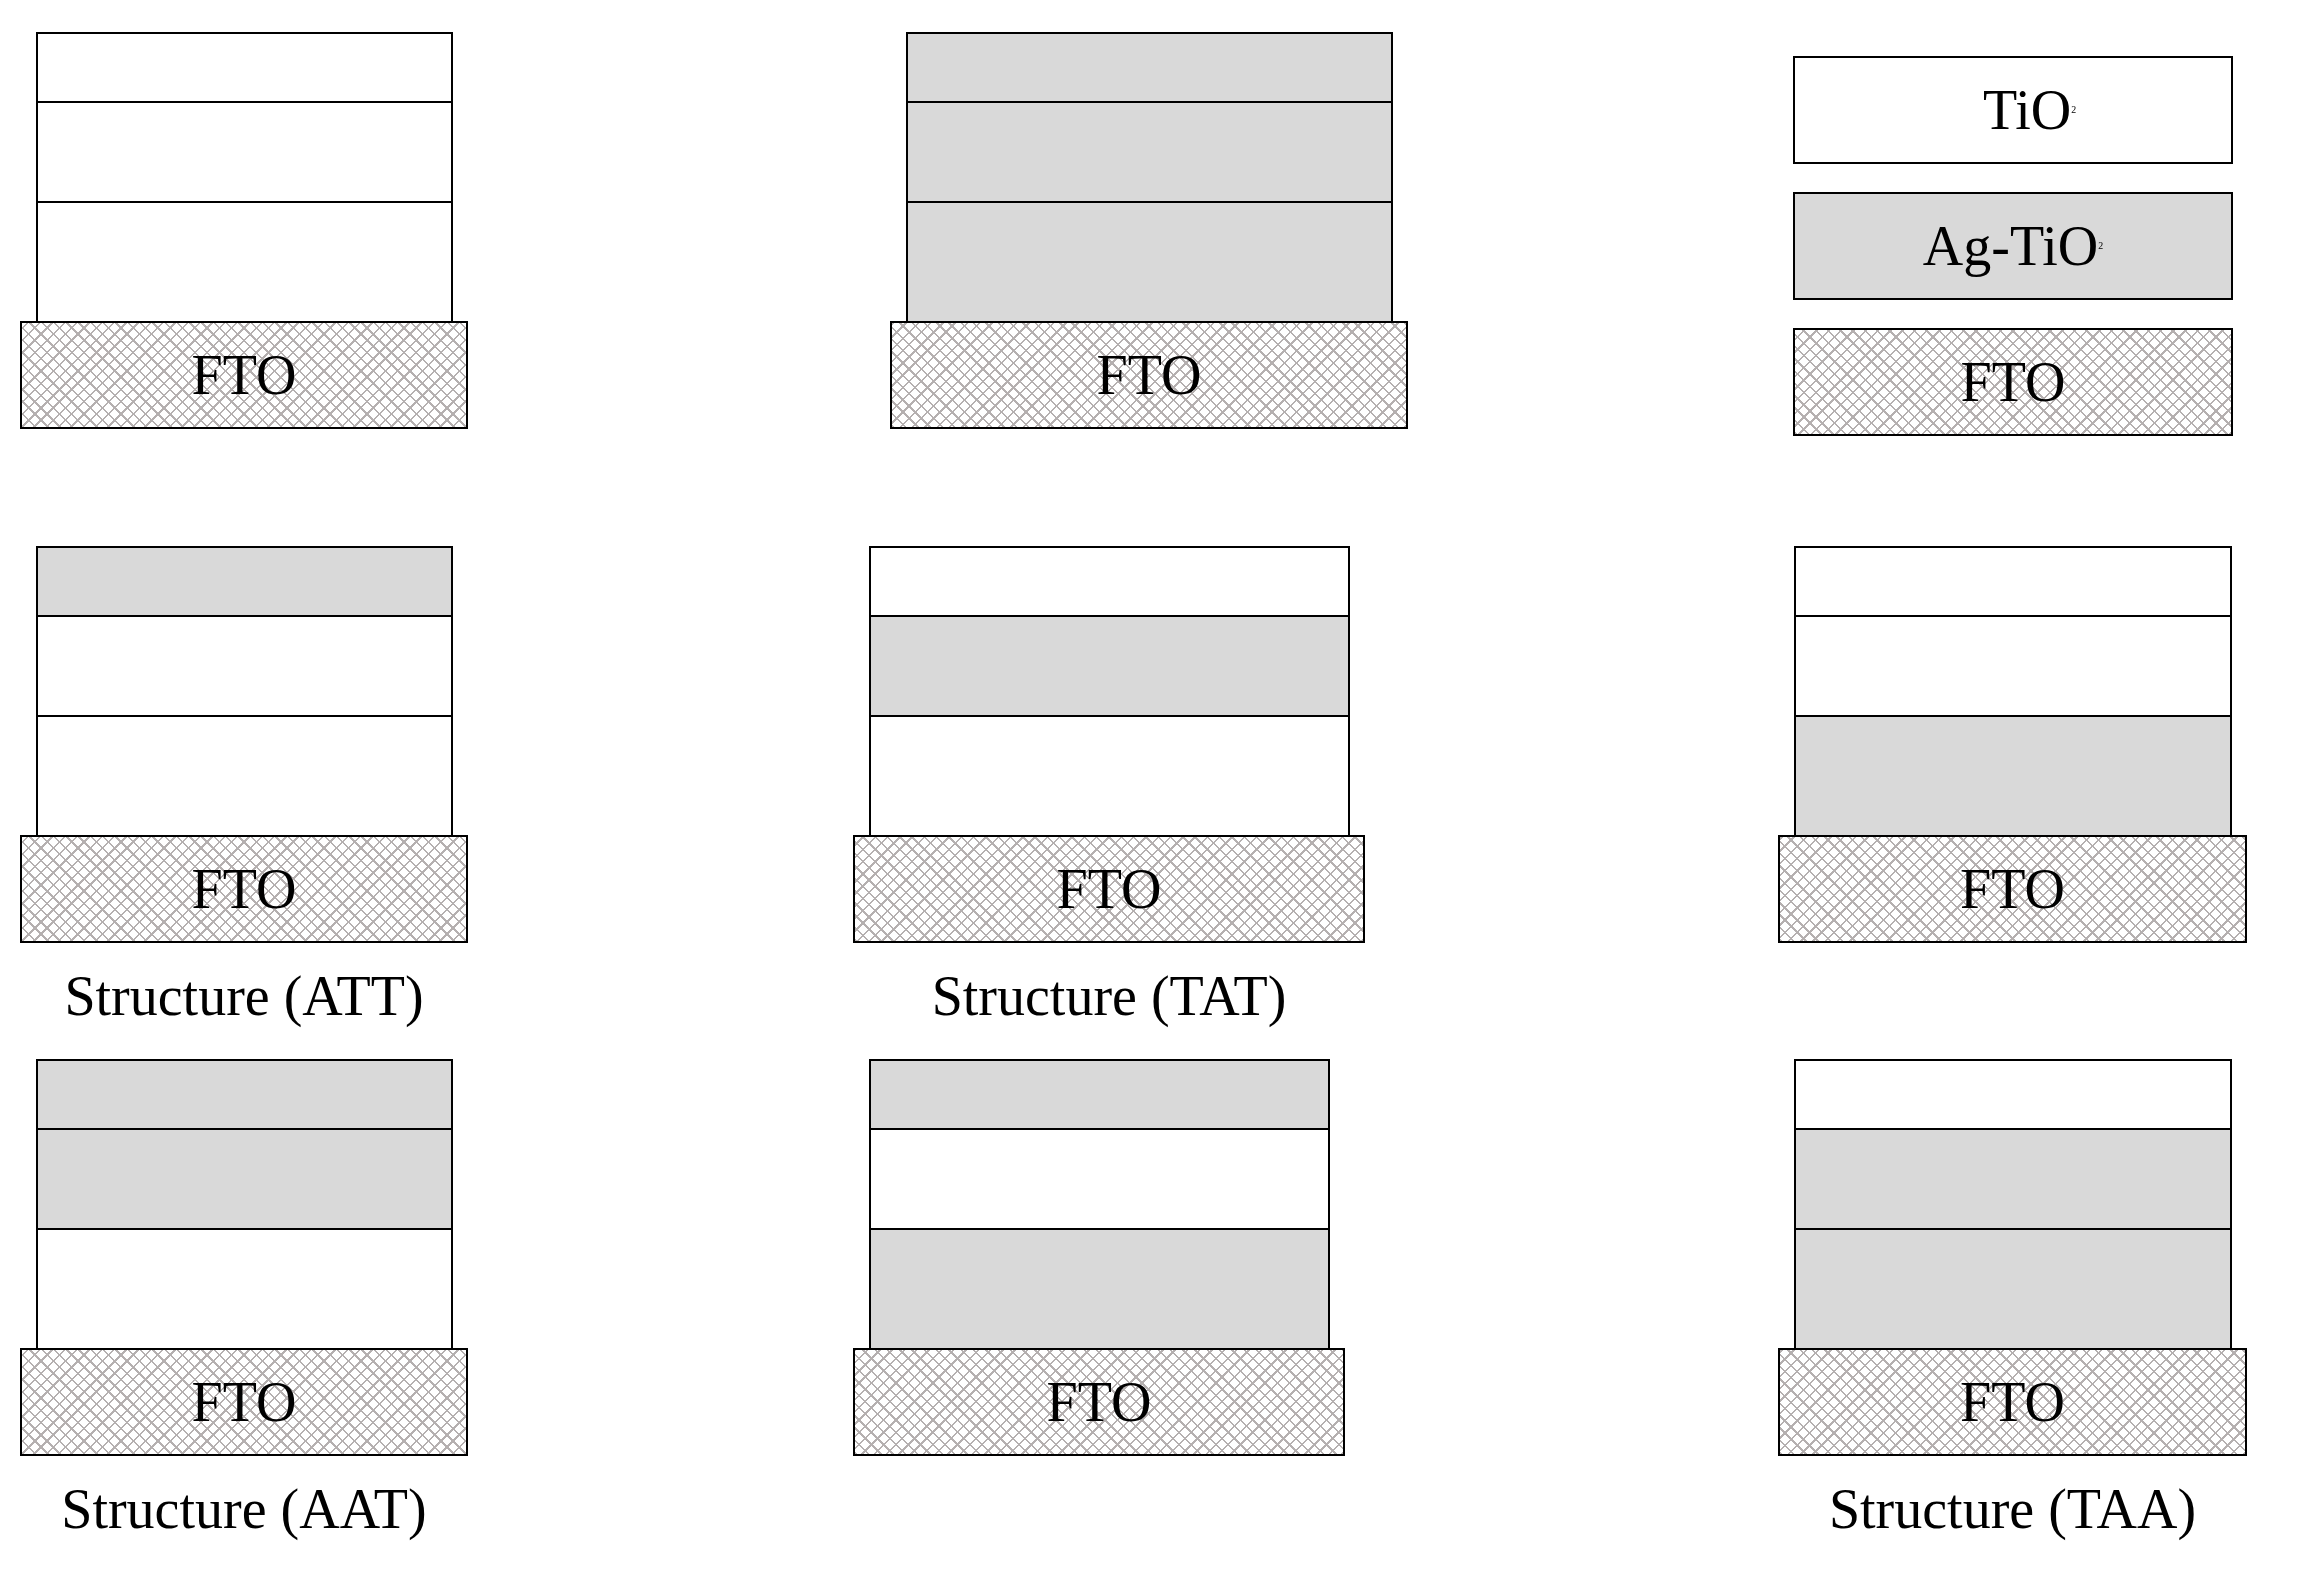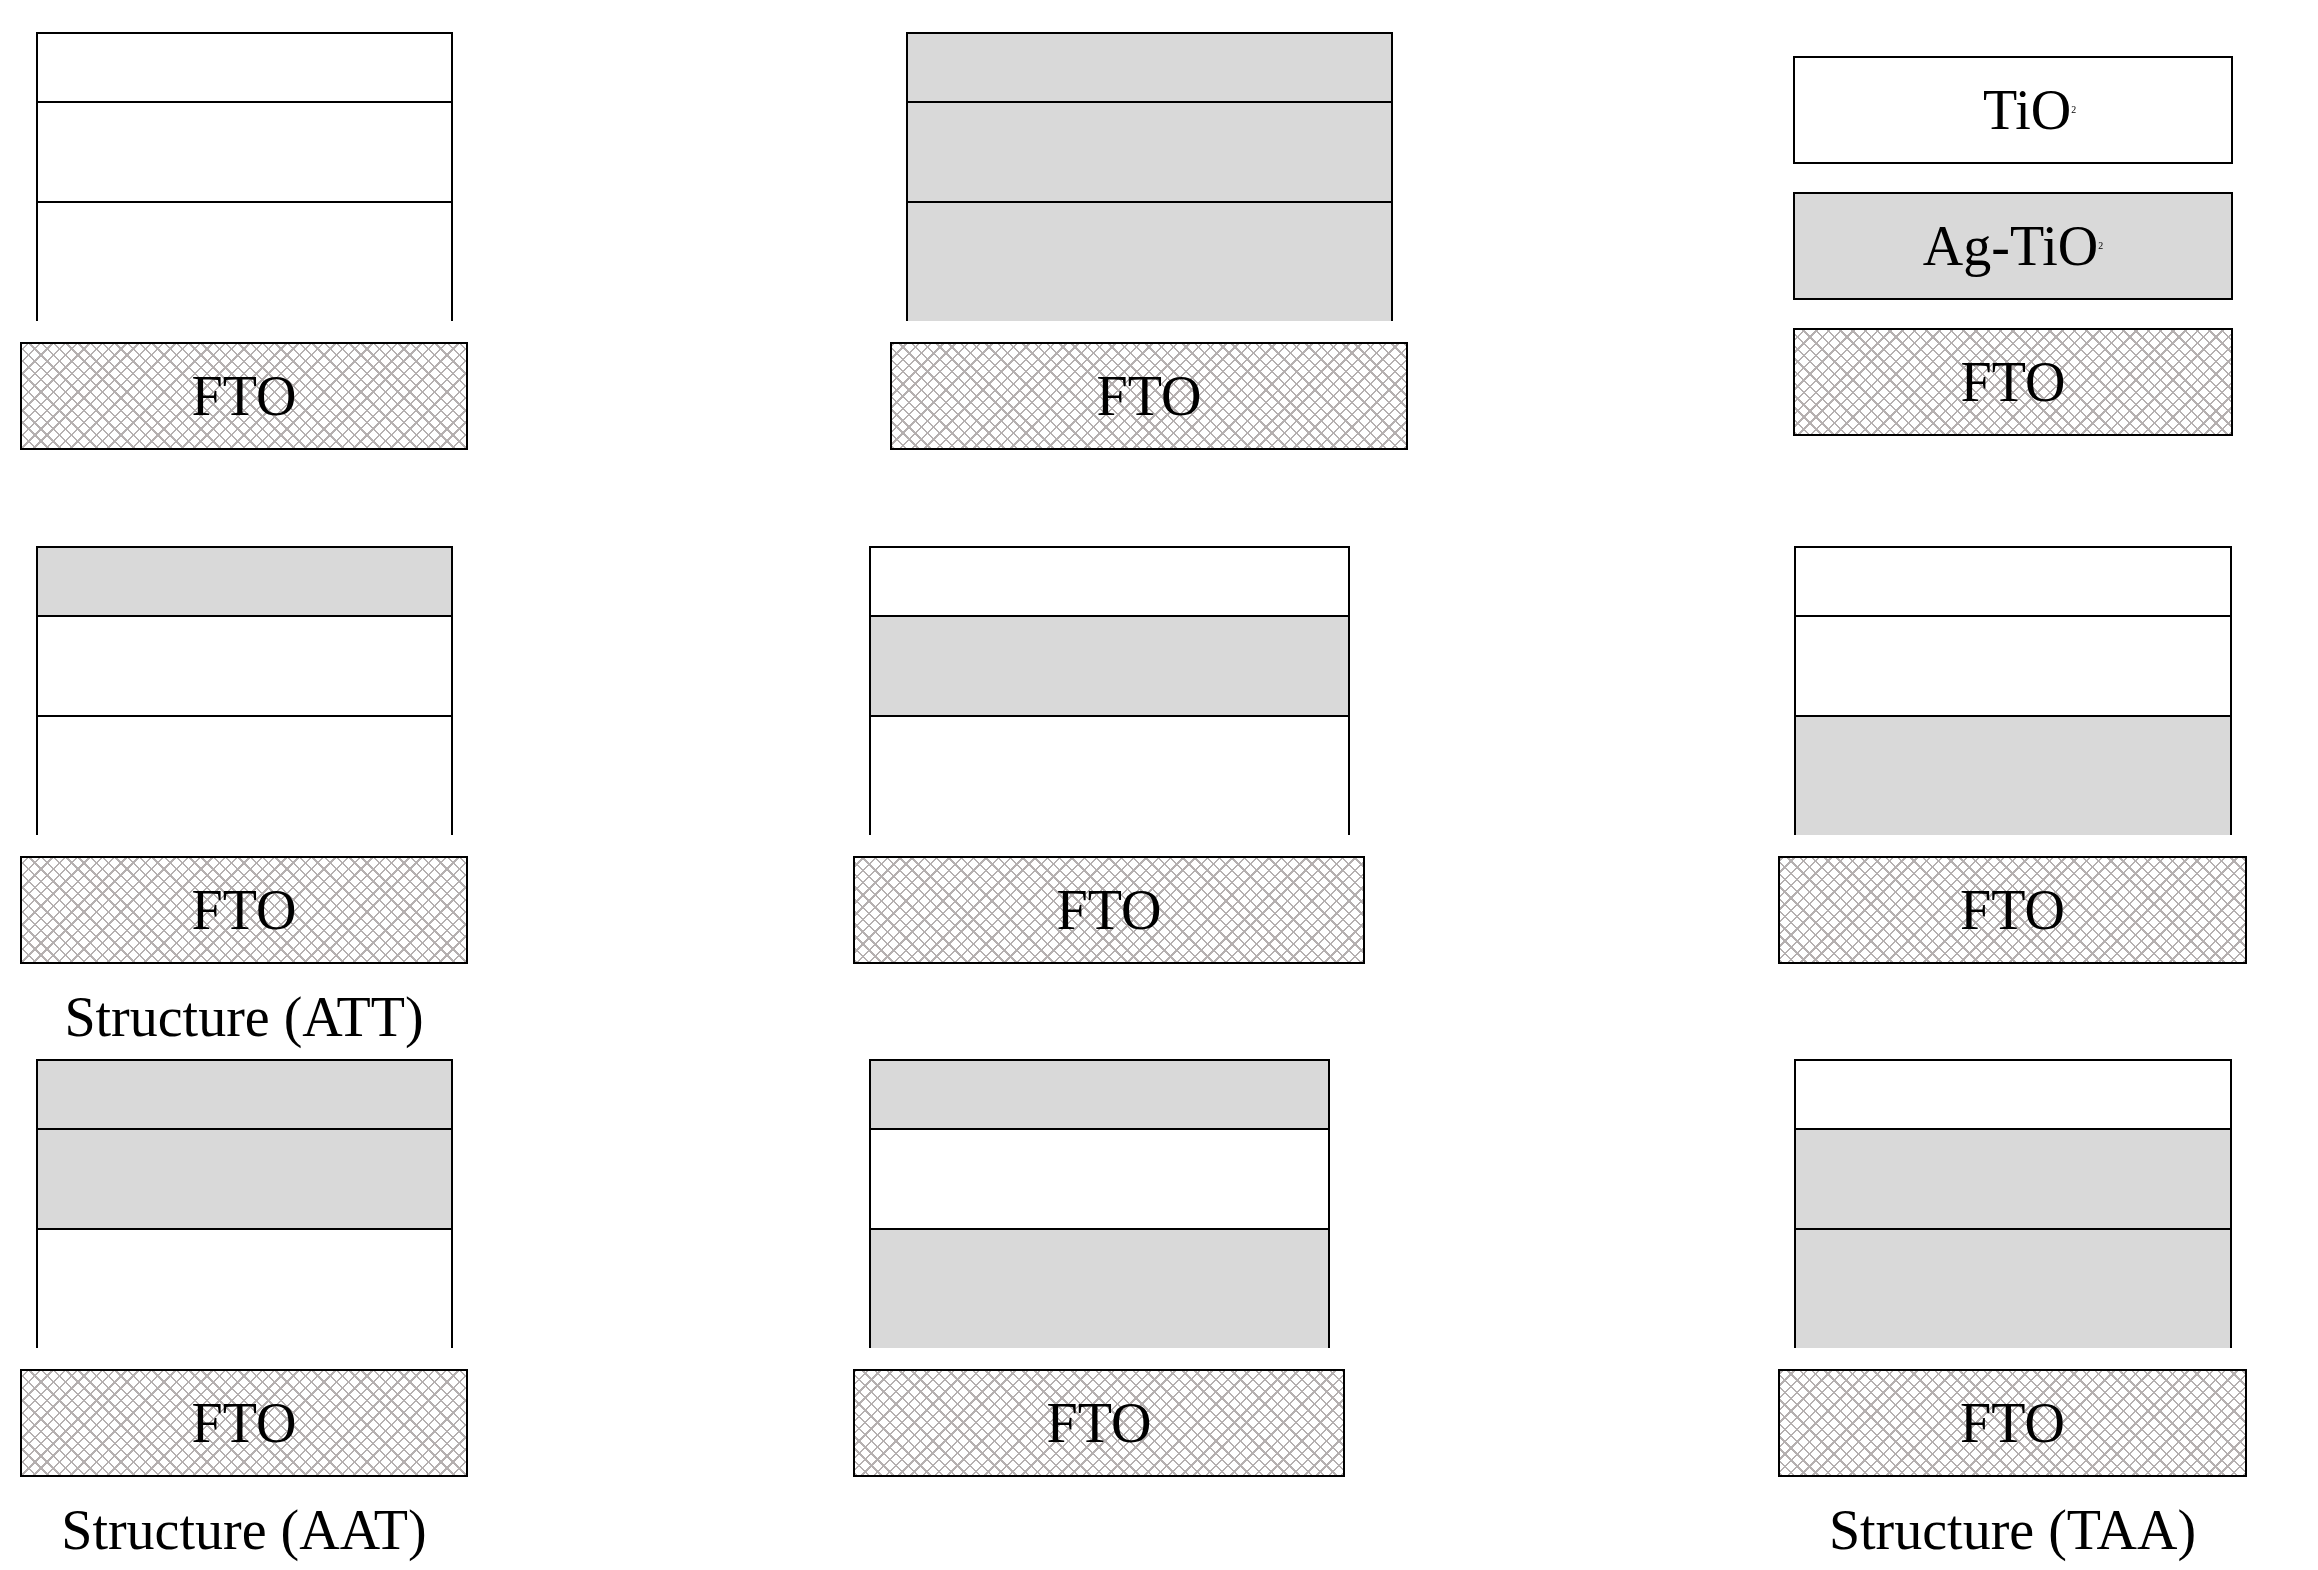--- a/index.html
+++ b/index.html
@@ -28,21 +28,20 @@
   .h2 { height: 100px; }
   .h3 { height: 118px; }
 
   .fill-t { background: var(--fill-t, #fff); padding-left: 33px; }
   .fill-a { background: var(--fill-a, #d9d9d9); }
   .fill-fto {
     background-color: #ffffff;
     background-image:
       repeating-linear-gradient(45deg,  var(--hatch, #b5b0b0) 0px, var(--hatch, #b5b0b0) 1.7px, transparent 1.7px, transparent 8.7px),
       repeating-linear-gradient(-45deg, var(--hatch, #b5b0b0) 0px, var(--hatch, #b5b0b0) 1.7px, transparent 1.7px, transparent 8.7px);
-    margin-top: 21px;
   }
 
   .fto-bar {
     height: 108px;
     border: 2.9px solid var(--outline, #000);
     display: flex;
     align-items: center;
     justify-content: center;
   }
   .fto-label, .legend-label {
@@ -131,20 +130,21 @@
   </div>
     <div class="structure pos-tat">
     <div class="stack">
         <div class="layer fill-t h1"></div>
         <div class="layer fill-a h2"></div>
         <div class="layer fill-t h3"></div>
       </div>
     <div class="fto-bar fill-fto">
       <span class="fto-label">FTO</span>
     </div>
+    <div class="caption">Structure (TAT)</div>
   </div>
     <div class="structure pos-tta">
     <div class="stack">
         <div class="layer fill-t h1"></div>
         <div class="layer fill-t h2"></div>
         <div class="layer fill-a h3"></div>
       </div>
     <div class="fto-bar fill-fto">
       <span class="fto-label">FTO</span>
     </div>

